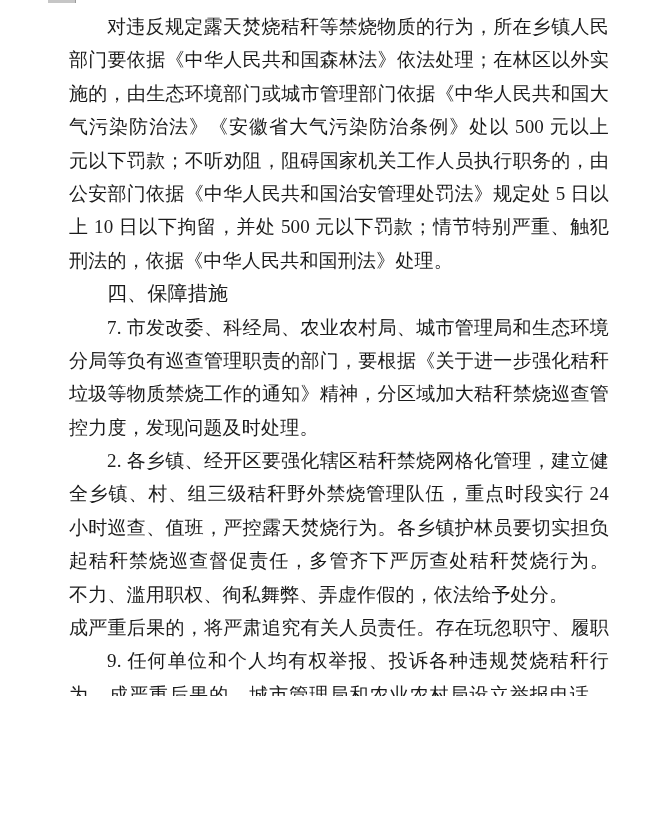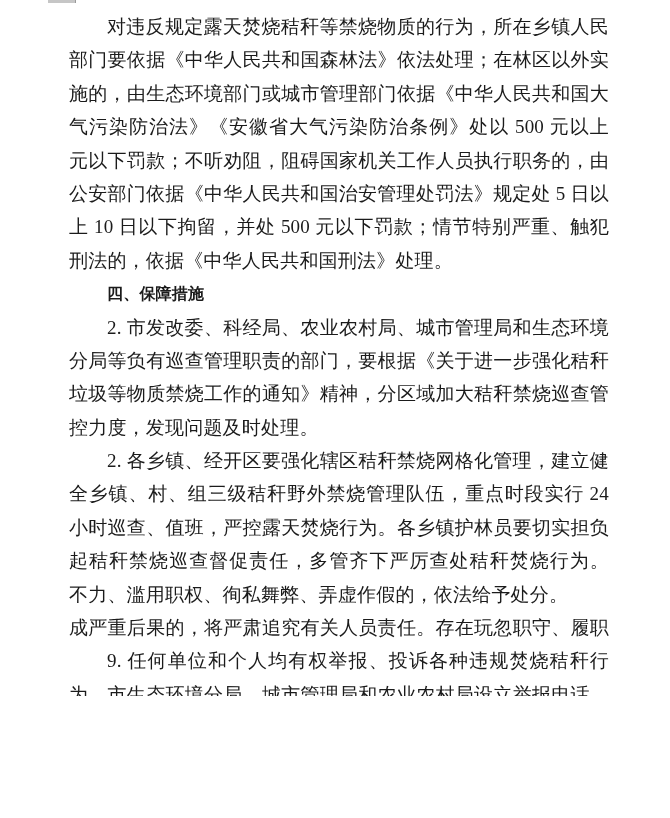--- a/index.html
+++ b/index.html
@@ -35,49 +35,49 @@
     text-align: justify;
     text-justify: inter-character;
     letter-spacing: 0.2px;
     white-space: normal;
     overflow: hidden;
   }
   .j { text-align-last: justify; }
   .ind { text-indent: 38px; }
   .heading {
     font-family: "Liberation Sans", "DejaVu Sans", sans-serif;
-    font-weight: bold;
-    font-size: 16px;
+    font-weight: normal;
+    font-size: 20px;
     text-align: left;
   }
 </style>
 </head>
 <body>
 
 <div class="page">
 
   <div class="scroll-fragment"></div>
 
   <div class="content">
     <div class="line j ind">对违反规定露天焚烧秸秆等禁烧物质的行为，所在乡镇人民</div>
     <div class="line j">部门要依据《中华人民共和国森林法》依法处理；在林区以外实</div>
     <div class="line j">施的，由生态环境部门或城市管理部门依据《中华人民共和国大</div>
     <div class="line j">气污染防治法》《安徽省大气污染防治条例》处以 500 元以上 2000</div>
     <div class="line j">元以下罚款；不听劝阻，阻碍国家机关工作人员执行职务的，由</div>
     <div class="line j">公安部门依据《中华人民共和国治安管理处罚法》规定处 5 日以</div>
     <div class="line j">上 10 日以下拘留，并处 500 元以下罚款；情节特别严重、触犯</div>
     <div class="line">刑法的，依据《中华人民共和国刑法》处理。</div>
     <div class="line heading ind">四、保障措施</div>
-    <div class="line j ind">2. 市发改委、科经局、农业农村局、城市管理局和生态环境</div>
+    <div class="line j ind">7. 市发改委、科经局、农业农村局、城市管理局和生态环境</div>
     <div class="line j">分局等负有巡查管理职责的部门，要根据《关于进一步强化秸秆</div>
     <div class="line j">垃圾等物质禁烧工作的通知》精神，分区域加大秸秆禁烧巡查管</div>
     <div class="line">控力度，发现问题及时处理。</div>
     <div class="line j ind">2. 各乡镇、经开区要强化辖区秸秆禁烧网格化管理，建立健</div>
     <div class="line j">全乡镇、村、组三级秸秆野外禁烧管理队伍，重点时段实行 24</div>
     <div class="line j">小时巡查、值班，严控露天焚烧行为。各乡镇护林员要切实担负</div>
     <div class="line j">起秸秆禁烧巡查督促责任，多管齐下严厉查处秸秆焚烧行为。</div>
     <div class="line">不力、滥用职权、徇私舞弊、弄虚作假的，依法给予处分。</div>
     <div class="line j">成严重后果的，将严肃追究有关人员责任。存在玩忽职守、履职</div>
     <div class="line j ind">9. 任何单位和个人均有权举报、投诉各种违规焚烧秸秆行</div>
-    <div class="line j">为。市生态环境分局、城市管理局和农业农村局设立举报电话，</div>
+    <div class="line j">为。成严重后果的、城市管理局和农业农村局设立举报电话，</div>
   </div>
 
 </div>
 
 </body></html>

